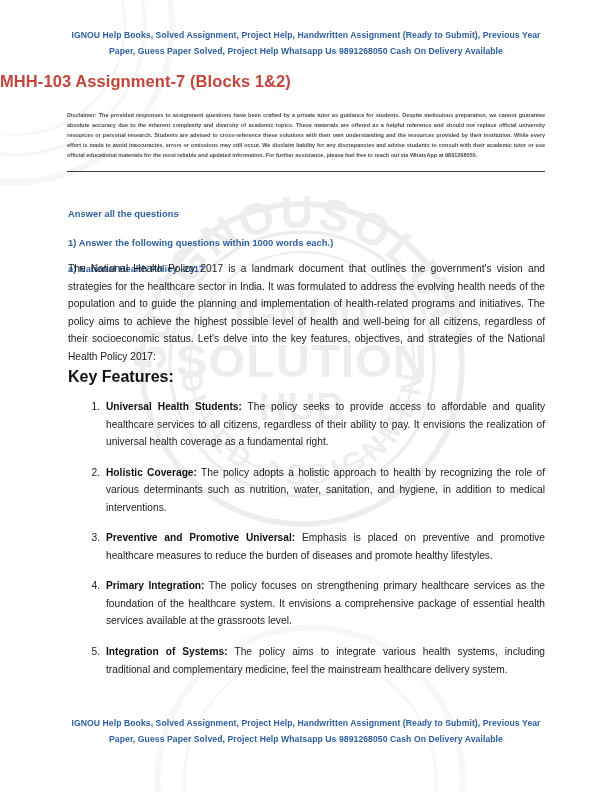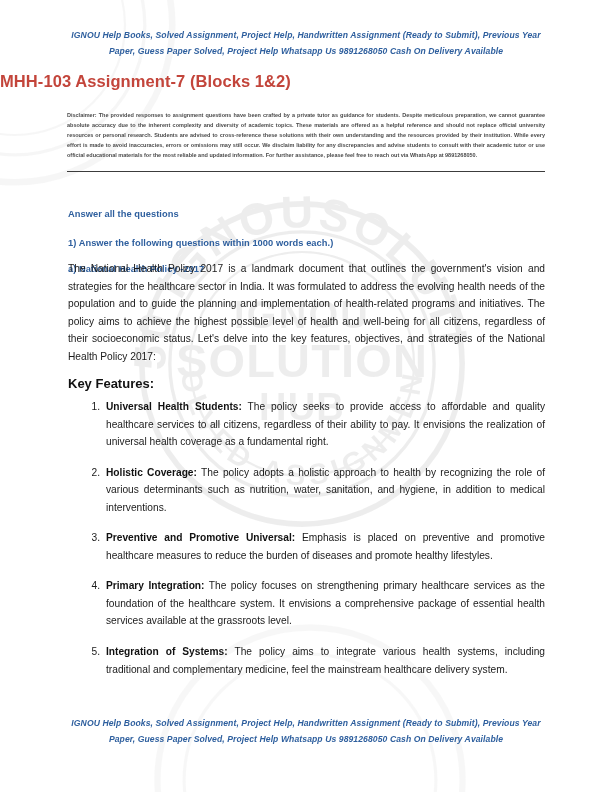--- a/index.html
+++ b/index.html
@@ -56,21 +56,20 @@
   }
 
   .promo-band {
     color: #2e5f9e;
     font-weight: bold;
     font-size: 8.6px;
     line-height: 1.85;
     text-align: center;
     padding: 0 62px;
     letter-spacing: 0.01em;
-    font-style: italic;
   }
   #header-promo {
     position: absolute;
     top: 28px;
     left: 0;
     right: 0;
   }
   #footer-promo {
     position: absolute;
     top: 716px;
@@ -129,23 +128,23 @@
     left: 68px;
     width: 477px;
     font-size: 10.2px;
     line-height: 1.72;
     color: #1a1a1a;
     text-align: justify;
   }
 
   #key-features-heading {
     position: absolute;
-    top: 376px;
-    left: 68px;
-    font-size: 13px;
+    top: 368px;
+    left: 68px;
+    font-size: 16px;
     font-weight: bold;
     color: #111111;
   }
 
   #feature-list {
     position: absolute;
     top: 398px;
     left: 68px;
     width: 477px;
     margin: 0;

